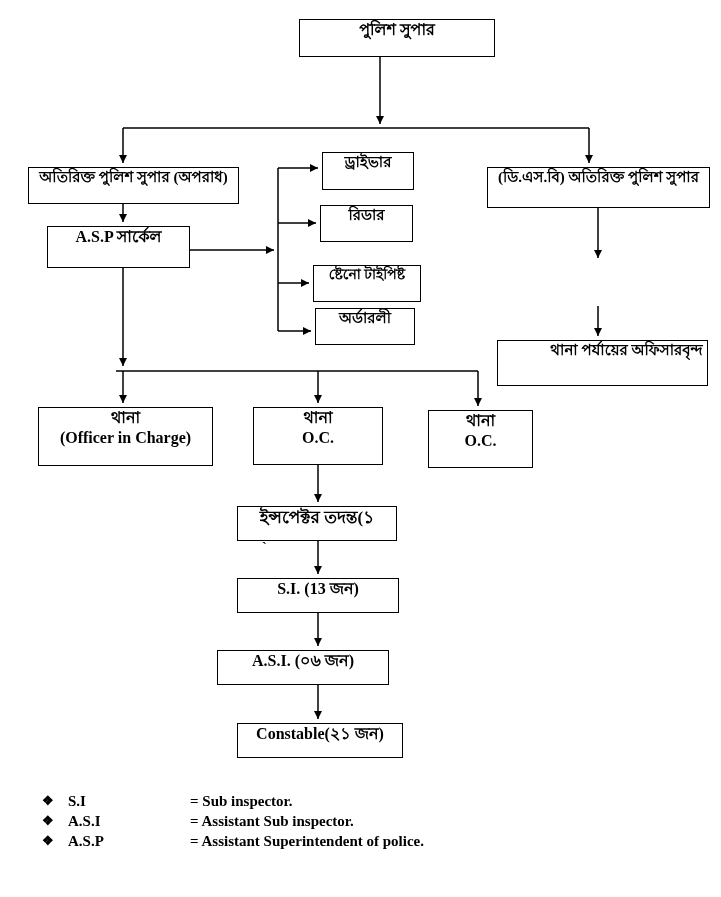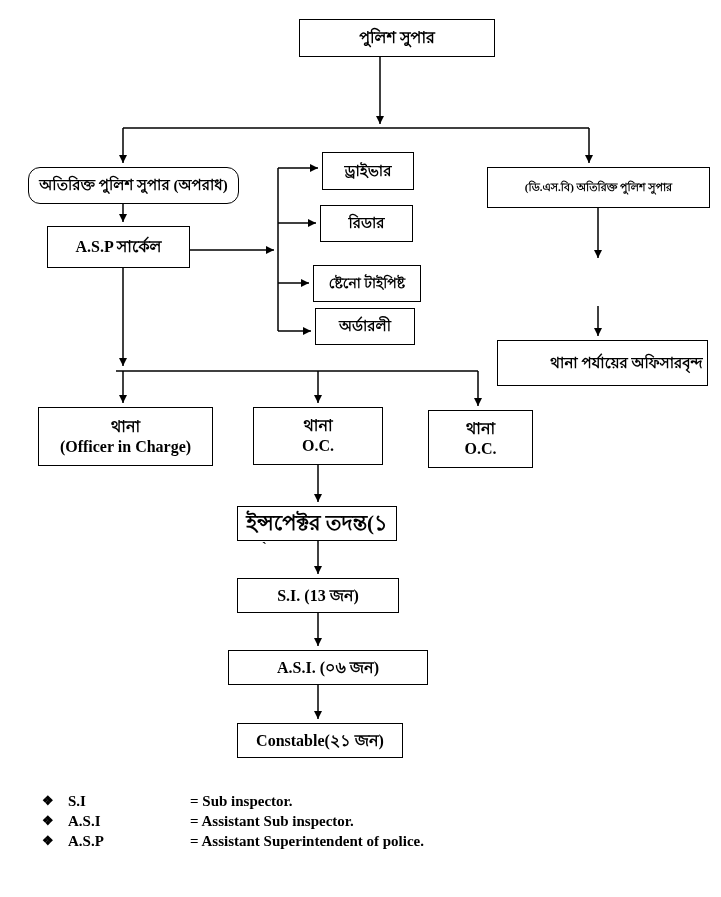--- a/index.html
+++ b/index.html
@@ -12,44 +12,43 @@
     overflow:hidden;
   }
   .connectors { position:absolute; left:0; top:0; }
   .node {
     position:absolute;
     border:1px solid #000;
     box-sizing:border-box;
     display:flex;
     flex-direction:column;
     align-items:center;
-    justify-content:center;
     text-align:center;
     font-weight:bold;
     font-size:16px;
     line-height:1.25;
     background:#fff;
   }
   
   .n-police-super   { left:299px; top:19px;  width:196px; height:38px; }
-  .n-addl-crime     { left:28px;  top:167px; width:211px; height:37px; font-size:15px;border-radius:12px; }
+  .n-addl-crime     { left:28px;  top:167px; width:211px; height:37px; font-size:15px; }
   .n-asp            { left:47px;  top:226px; width:143px; height:42px; }
   .n-driver         { left:322px; top:152px; width:92px;  height:38px; font-size:15px; }
   .n-reader         { left:320px; top:205px; width:93px;  height:37px; font-size:15px; }
   .n-steno          { left:313px; top:265px; width:108px; height:37px; font-size:14px; }
   .n-orderly        { left:315px; top:308px; width:100px; height:37px; font-size:15px; }
-  .n-dsb            { left:487px; top:167px; width:223px; height:41px; font-size:11px; }
+  .n-dsb            { left:487px; top:167px; width:223px; height:41px; font-size:15px; }
   .n-dio            { left:490px; top:262px; width:211px; height:44px; }
   .n-thana-officers { left:497px; top:340px; width:211px; height:46px; font-size:15px;padding-left:48px; }
   .n-thana-oic      { left:38px;  top:407px; width:175px; height:59px; }
   .n-thana-oc1      { left:253px; top:407px; width:130px; height:58px; }
   .n-thana-oc2      { left:428px; top:410px; width:105px; height:58px; }
-  .n-inspector      { left:237px; top:506px; width:160px; height:35px; font-size:21px; }
+  .n-inspector      { left:237px; top:506px; width:160px; height:35px; font-size:17px; }
   .n-si             { left:237px; top:578px; width:162px; height:35px; }
-  .n-asi            { left:228px; top:650px; width:200px; height:35px; }
+  .n-asi            { left:217px; top:650px; width:172px; height:35px; }
   .n-constable      { left:237px; top:723px; width:166px; height:35px; }
   .stray-mark { position:absolute; left:262px; top:540px; font-size:14px; font-weight:bold; }
 
   .legend {
     position:absolute; left:42px; top:791px; width:560px;
     font-weight:bold; font-size:15px;
   }
   .legend-row { display:flex; line-height:20px; }
   .legend-bullet { width:26px; font-size:13px; }
   .legend-term { width:122px; }

